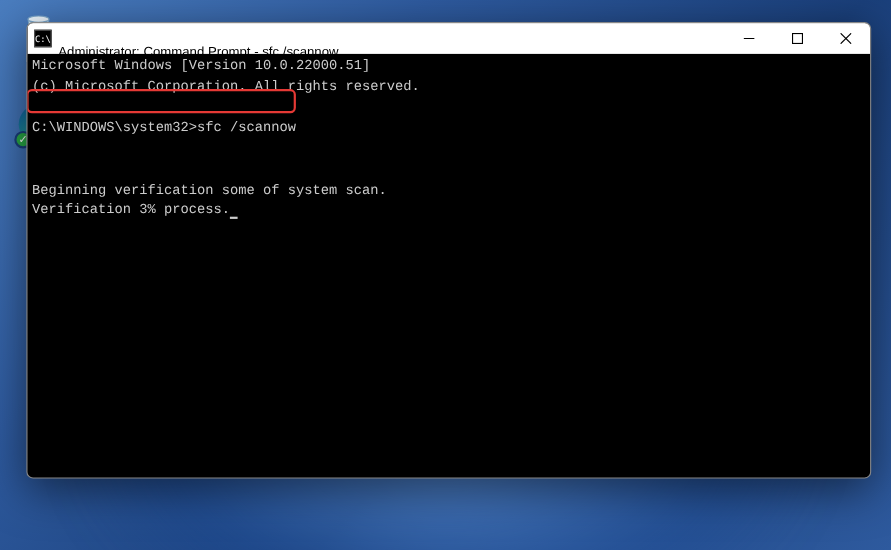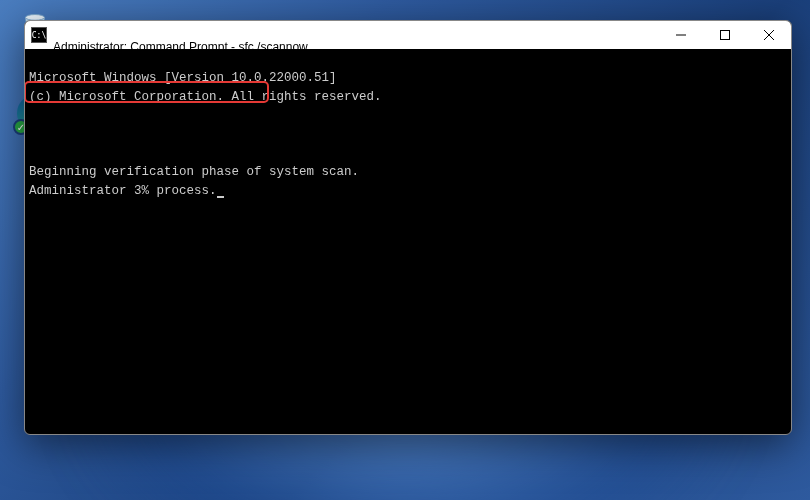--- a/index.html
+++ b/index.html
@@ -109,21 +109,21 @@
     .win-btn {
       width: 44px;
       height: 100%;
       display: flex;
       align-items: center;
       justify-content: center;
       color: #000;
     }
     .win-btn svg { width: 10px; height: 10px; }
     .terminal-body {
-      padding: 20px 4px;
+      padding: 2px 4px;
       font-family: Consolas, "Courier New", monospace;
       font-size: 12.5px;
       color: #ccc;
       line-height: 1.5;
       position: relative;
     }
     .tline { white-space: pre; }
     .highlight-box {
       position: absolute;
       border: 2.5px solid #e53935;
@@ -186,19 +186,20 @@
             <line x1="0" y1="0" x2="10" y2="10" stroke="currentColor" stroke-width="1"></line>
             <line x1="10" y1="0" x2="0" y2="10" stroke="currentColor" stroke-width="1"></line>
           </svg>
       </div>
     </div>
   </div>
   <div class="terminal-body">
     <div class="tline">Microsoft Windows [Version 10.0.22000.51]</div>
     <div class="tline">(c) Microsoft Corporation. All rights reserved.</div>
     <div class="tline">&nbsp;</div>
+    <div class="tline"><span>C:\WINDOWS\system32&gt;</span><span>sfc /scannow</span></div>
     <div class="tline">&nbsp;</div>
     <div class="tline">&nbsp;</div>
-    <div class="tline">Beginning verification phase of system scan.</div>
-    <div class="tline"><span>Administrator </span><span>3%</span><span> process.</span><span class="cursor"></span></div>
+    <div class="tline">Beginning verification some of system scan.</div>
+    <div class="tline"><span>Verification </span><span>3%</span><span> process.</span><span class="cursor"></span></div>
     <div class="highlight-box"></div>
   </div>
 </div>
 
 </body></html>

